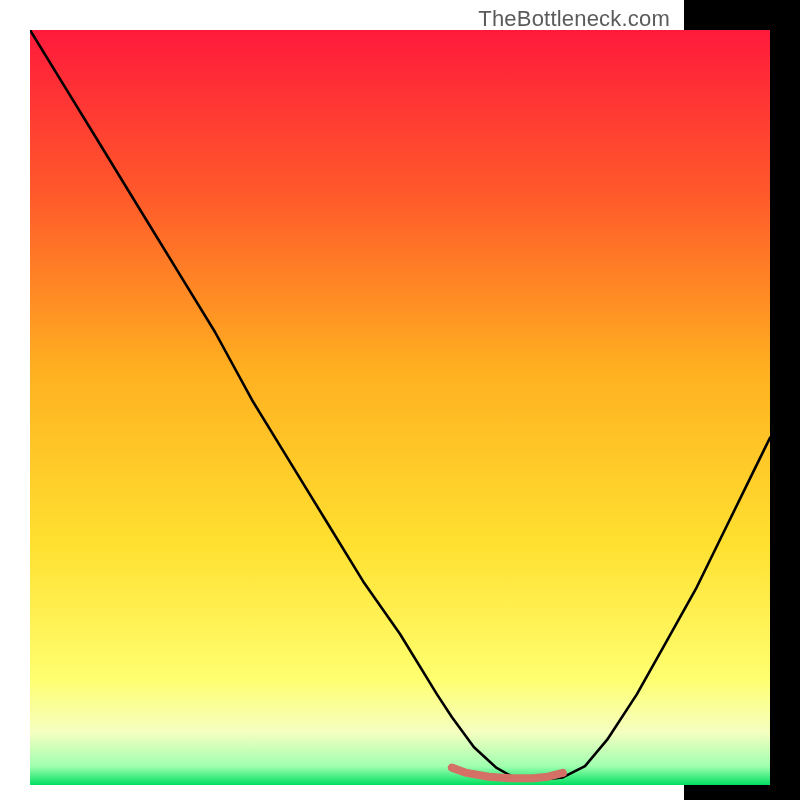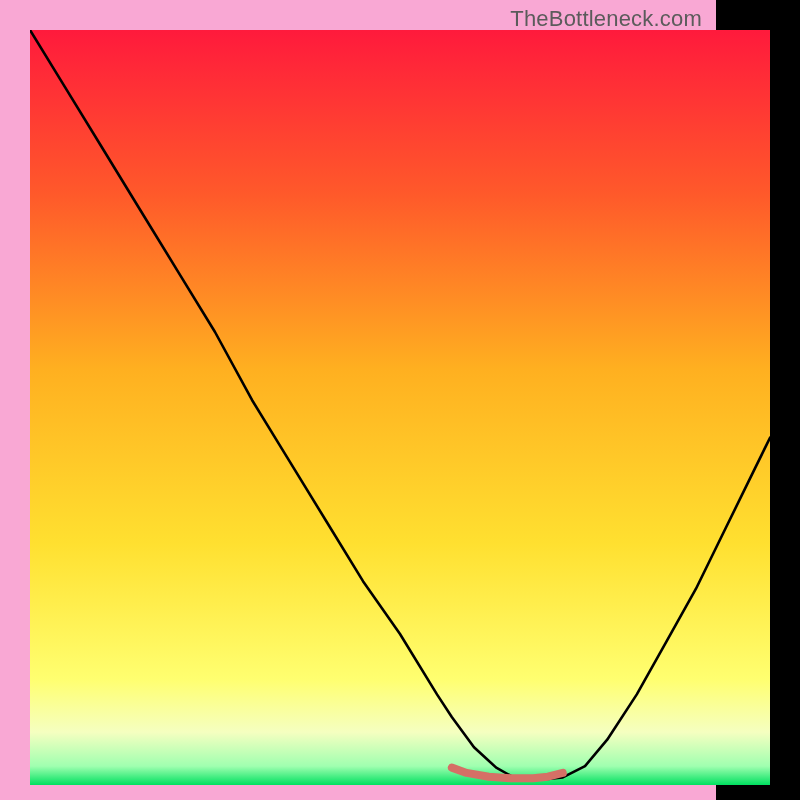--- a/index.html
+++ b/index.html
@@ -8,22 +8,21 @@
     width: 800px;
     height: 800px;
     background: #000;
     font-family: Arial, Helvetica, sans-serif;
     overflow: hidden;
   }
   .frame {
     position: relative;
     width: 684px;
     height: 800px;
-    background: #f9a8d4;
-    padding-left: 32px;
+    background: #ffffff;
   }
   .watermark {
     position: absolute;
     top: 6px;
     right: 14px;
     color: #5b5b5b;
     font-size: 22px;
     font-weight: 500;
     letter-spacing: 0.2px;
     z-index: 50;

